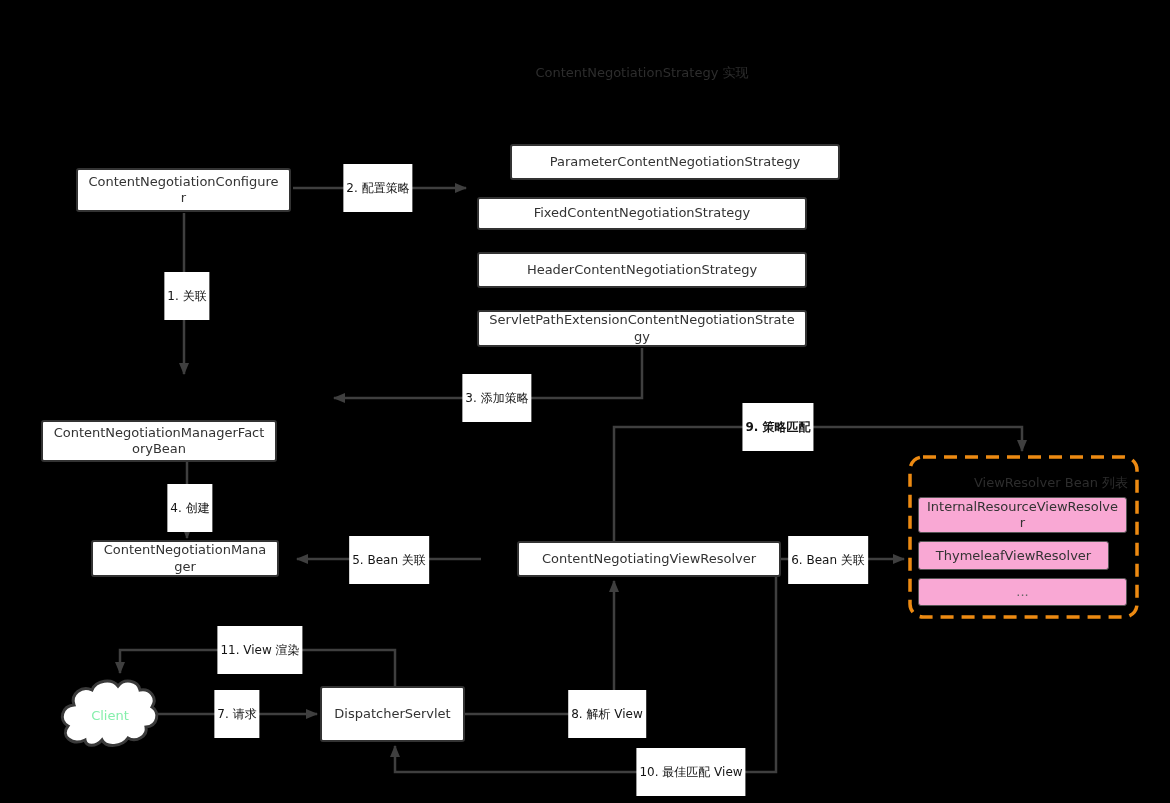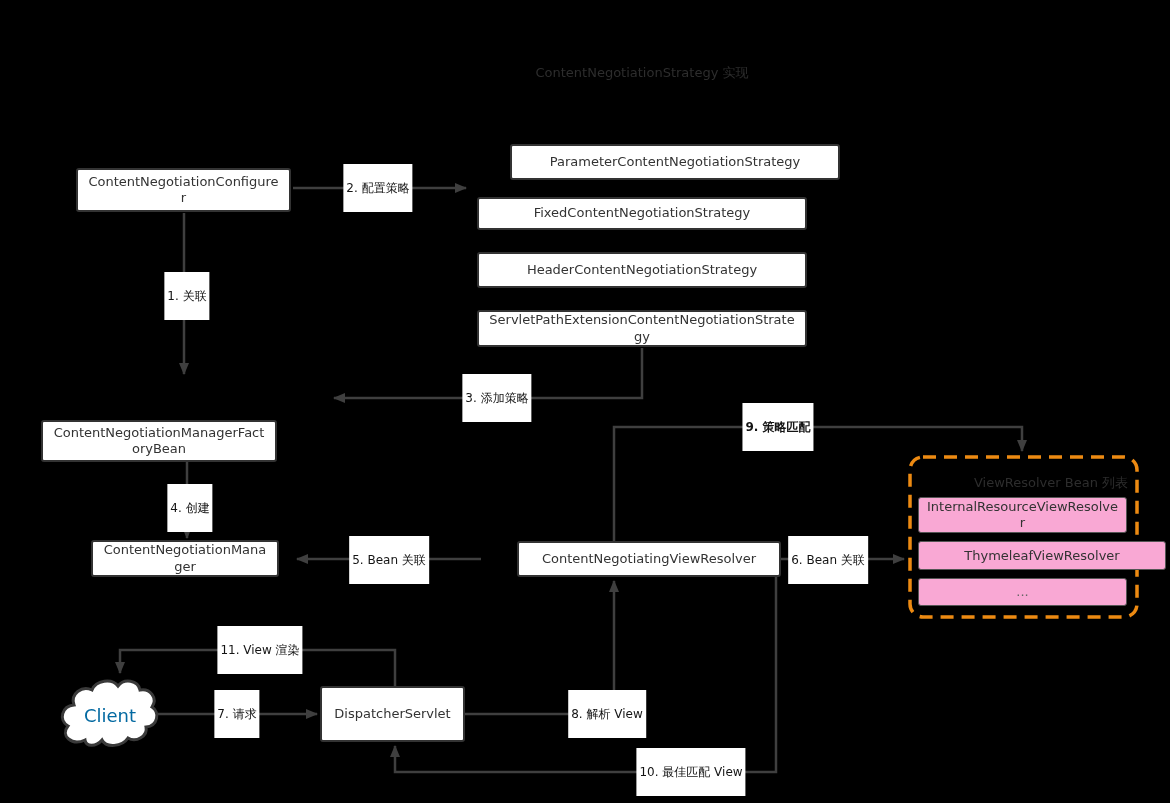--- a/index.html
+++ b/index.html
@@ -27,21 +27,21 @@
   .inner-node{
     position:absolute;z-index:2;box-sizing:border-box;
     display:flex;align-items:center;justify-content:center;text-align:center;
     background:#f9a8d4;border:1px solid #555555;border-radius:3px;
     color:#333333;font-size:13px;line-height:1.2;padding:1px 7px;
     word-break:break-all;
   }
   .dots{color:#666666;}
   .client-label{
     position:absolute;z-index:3;transform:translate(-50%,-50%);
-    color:#0369a1;font-size:18px;
+    color:#86efac;font-size:13px;
   }
 </style>
 </head>
 <body>
 
 <div id="canvas">
 
   <svg id="wires" width="1170" height="803" viewBox="0 0 1170 803">
     <defs>
       <marker id="arrow" markerWidth="14" markerHeight="12" refX="12" refY="6" orient="auto" markerUnits="userSpaceOnUse">
@@ -86,21 +86,21 @@
 
   <div class="node" style="left:76px;top:168px;width:215px;height:44px;">ContentNegotiationConfigurer</div>
   <div class="node" style="left:41px;top:377px;width:236px;height:42px;margin-top:43px;">ContentNegotiationManagerFactoryBean</div>
   <div class="node" style="left:91px;top:540px;width:188px;height:37px;">ContentNegotiationManager</div>
   <div class="node" style="left:481px;top:541px;width:264px;height:36px;margin-left:36px;">ContentNegotiatingViewResolver</div>
   <div class="node" style="left:320px;top:686px;width:145px;height:56px;">DispatcherServlet</div>
 
   <div class="client-label" style="left:110px;top:715px;">Client</div>
 
   <div class="inner-node" style="left:918px;top:497px;width:209px;height:36px;">InternalResourceViewResolver</div>
-  <div class="inner-node" style="left:918px;top:541px;width:248px;height:29px;">ThymeleafViewResolver</div>
+  <div class="inner-node" style="left:918px;top:541px;width:191px;height:29px;">ThymeleafViewResolver</div>
   <div class="inner-node dots" style="left:918px;top:578px;width:209px;height:28px;">...</div>
 
   <div class="edge-label" style="left:187px;top:296px;">1. 关联</div>
   <div class="edge-label" style="left:378px;top:188px;">2. 配置策略</div>
   <div class="edge-label" style="left:497px;top:398px;">3. 添加策略</div>
   <div class="edge-label" style="left:190px;top:508px;">4. 创建</div>
   <div class="edge-label" style="left:389px;top:560px;">5. Bean 关联</div>
   <div class="edge-label" style="left:828px;top:560px;">6. Bean 关联</div>
   <div class="edge-label" style="left:237px;top:714px;">7. 请求</div>
   <div class="edge-label" style="left:607px;top:714px;">8. 解析 View</div>

